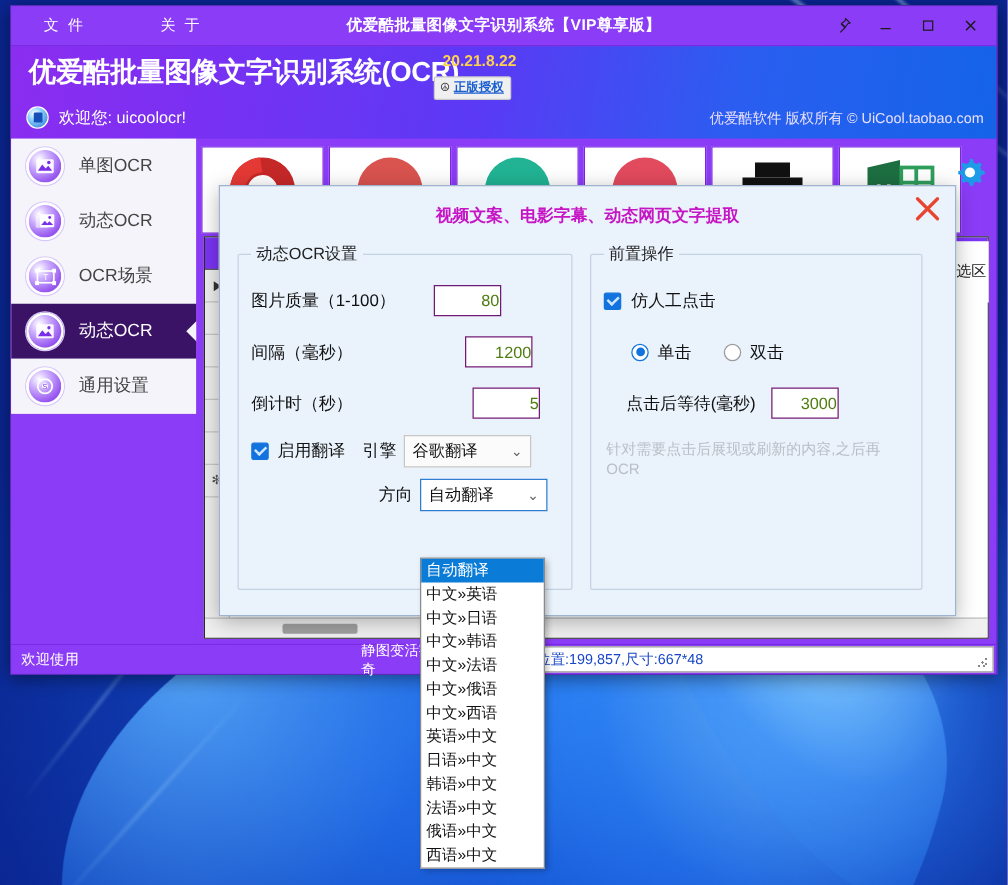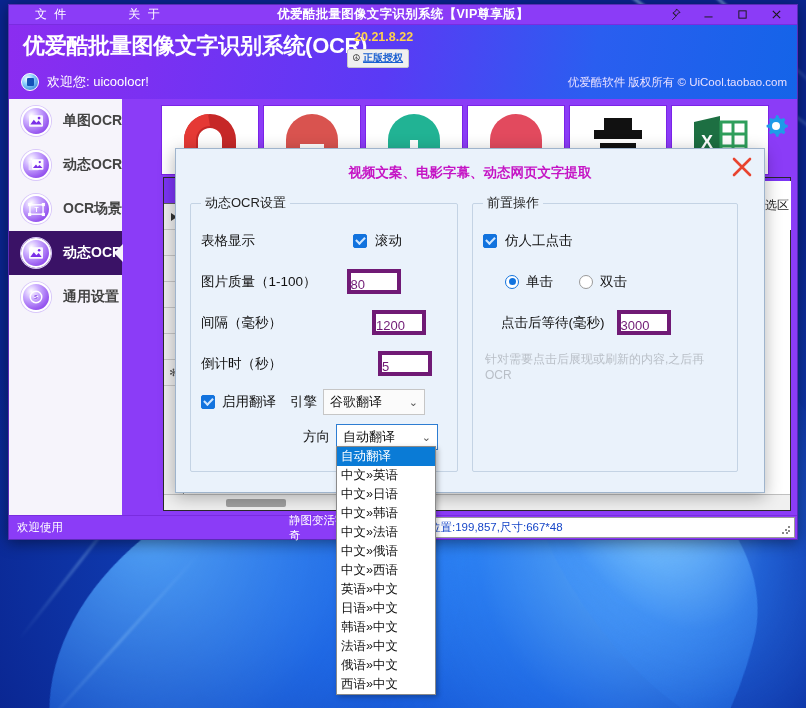--- a/index.html
+++ b/index.html
@@ -57,21 +57,21 @@
   #app-window {
     position: absolute; left: 8px; top: 4px; width: 790px; height: 536px;
     background: #7c34f5;
     border: 1px solid #5b2bb8;
     box-shadow: 0 3px 14px rgba(0,0,0,.45);
     display: flex; flex-direction: column;
   }
 
   
   #title-bar {
-    height: 20px; background: #8b3cf7; position: relative;
+    height: 32px; background: #8b3cf7; position: relative;
     display: flex; align-items: center; flex: none;
     border-bottom: 1px solid #7a2ce0;
   }
   .menu-item {
     color: #ffffff; font-size: 12px; letter-spacing: 2px;
     padding: 0 8px; margin-left: 18px; cursor: default;
   }
   .menu-item.second { margin-left: 44px; }
   #win-title {
     position: absolute; left: 0; right: 0; text-align: center;
@@ -125,21 +125,21 @@
   #copyright {
     position: absolute; right: 10px; top: 50px;
     color: #e9e0ff; font-size: 11.5px;
   }
 
   
   #app-body { flex: 1; display: flex; min-height: 0; position: relative; }
 
   #sidebar {
     width: 148px; flex: none; background: #8b3cf7;
-    display: flex; flex-direction: row; font-weight: bold;
+    display: flex; flex-direction: column;
   }
   #sidebar .nav-wrap { background: #f6f4fb; }
   .nav-item {
     height: 44px; display: flex; align-items: center; gap: 12px;
     padding-left: 12px; cursor: pointer; position: relative;
     background: #f6f4fb;
   }
   .nav-item .label { font-size: 14px; color: #444; }
   .nav-item.active { background: #3a1266; }
   .nav-item.active .label { color: #ffffff; }
@@ -254,22 +254,22 @@
   }
   fieldset.gbox > legend {
     font-size: 13px; color: #222; padding: 0 4px;
   }
   #left-box { width: 268px; height: 278px; }
   #right-box { width: 266px; height: 278px; }
 
   .frow { display: flex; align-items: center; height: 41px; }
   .flabel { font-size: 13.5px; color: #111; }
   .num-input {
-    width: 54px; height: 25px; border: 4px solid #701a75; background: #ffffff;
-    text-align: left; font-size: 13px; color: #701a75; line-height: 23px;
+    width: 54px; height: 25px; border: 1px solid #701a75; background: #ffffff;
+    text-align: right; font-size: 13px; color: #4d7c0f; line-height: 23px;
   }
   .num-input.yellow { background: #fdf9e3; }
 
   .cbx {
     width: 14px; height: 14px; border-radius: 2px; flex: none;
     display: inline-flex; align-items: center; justify-content: center;
   }
   .cbx.on { background: #1273de; border: 1px solid #1273de; }
   .cbx.on::after {
     content: ""; width: 7px; height: 4px; border-left: 2px solid #cfe6ff; border-bottom: 2px solid #cfe6ff;
@@ -546,25 +546,20 @@
       <svg width="22" height="22" viewBox="0 0 22 22">
           <path d="M3 3 L19 19 M19 3 L3 19" stroke="#e8442f" stroke-width="2.6" stroke-linecap="round"></path>
         </svg>
     </div>
 
     <div id="dialog-body">
 
       <fieldset class="gbox" id="left-box">
         <legend>动态OCR设置</legend>
 
-        <div class="frow">
-          <span class="flabel">表格显示</span>
-          <span class="cbx on" style="margin-left:98px"></span>
-          <span class="flabel" style="margin-left:8px">滚动</span>
-        </div>
 
         <div class="frow">
           <span class="flabel">图片质量（1-100）</span>
           <span class="num-input" style="margin-left:30px">80</span>
         </div>
 
         <div class="frow">
           <span class="flabel">间隔（毫秒）</span>
           <span class="num-input" style="margin-left:90px">1200</span>
         </div>

